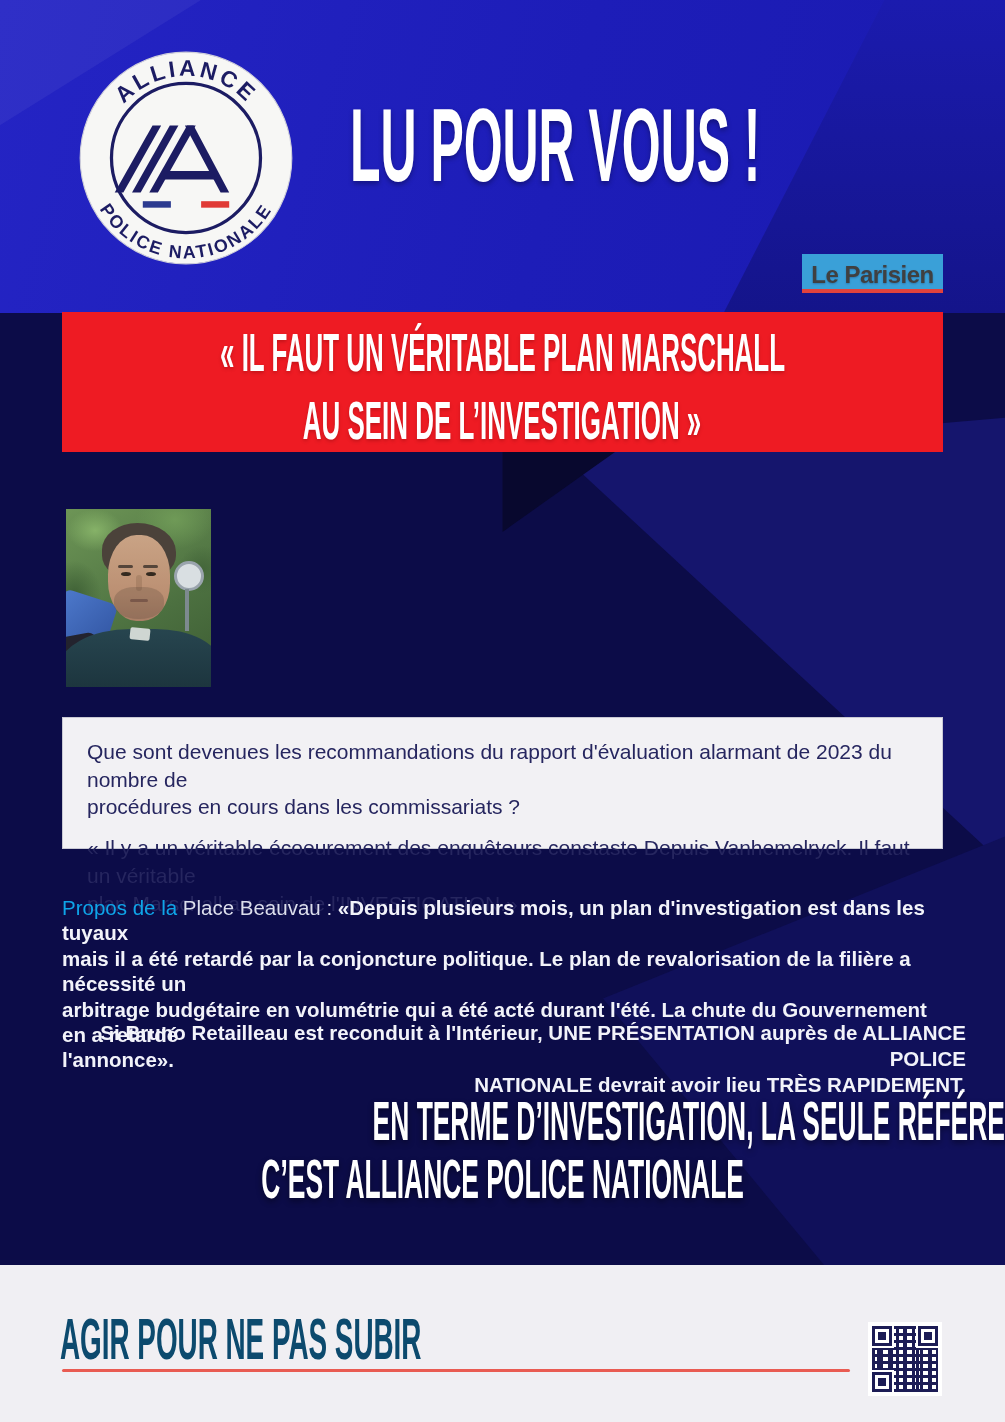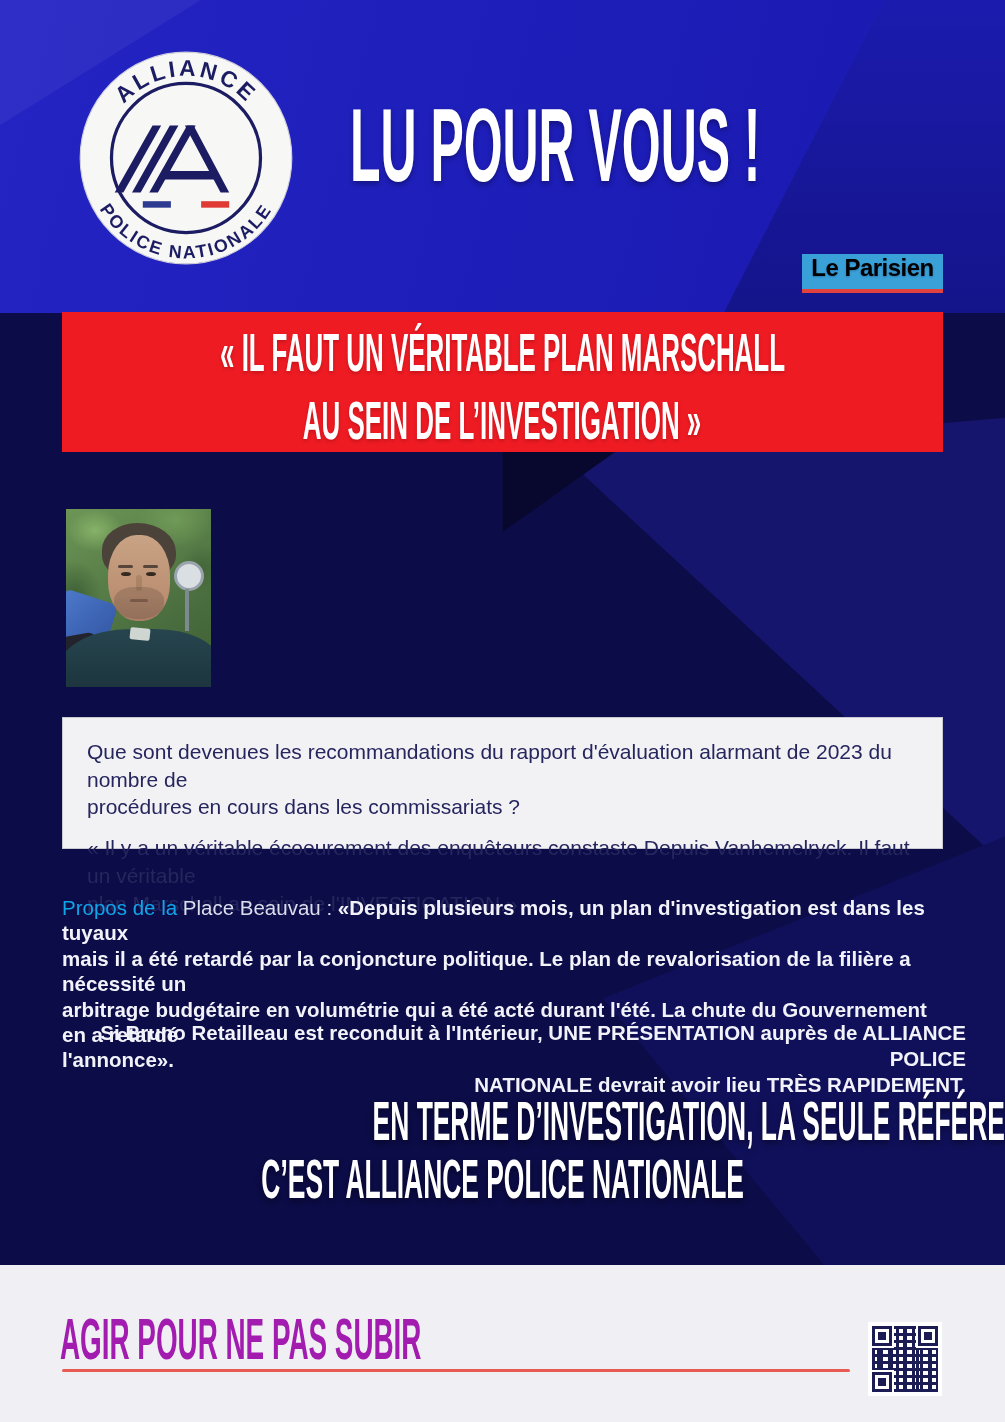--- a/index.html
+++ b/index.html
@@ -28,22 +28,22 @@
 
   
   .logo{position:absolute;left:78px;top:50px;width:216px;height:216px;}
 
   
   .main-title{position:absolute;left:350px;top:93px;color:#fff;font-size:104px;line-height:1;
     text-shadow:0 3px 8px rgba(0,0,30,.35);}
 
   
   .parisien{position:absolute;left:802px;top:254px;width:141px;height:35px;background:#3aa0d8;
-    border-bottom:4px solid #e2423d;display:flex;align-items:flex-start;justify-content:center;
-    color:#000000;font-weight:700;font-size:24px;letter-spacing:-.5px;
+    border-bottom:4px solid #e2423d;display:flex;align-items:flex-end;justify-content:center;
+    color:#404040;font-weight:700;font-size:24px;letter-spacing:-.5px;
     text-shadow:0 1px 2px rgba(0,0,60,.25);}
 
   
   .banner{position:absolute;left:62px;width:881px;background:#ee1b23;display:flex;
     align-items:center;justify-content:center;color:#fff;font-size:54px;line-height:1;
     text-shadow:0 2px 5px rgba(80,0,0,.25);}
   .banner.b1{top:312px;height:79px;}
   .banner.b2{top:388px;height:64px;}
 
   
@@ -105,21 +105,21 @@
   .retailleau{position:absolute;left:62px;top:1004px;width:888px;margin:16px;
     font-size:20.5px;line-height:1.28;color:#f2f3fa;font-weight:700;white-space:pre-line;text-align:right;}
 
   
   .closing{position:absolute;left:0;top:1092px;width:1005px;text-align:center;color:#fff;
     text-shadow:0 3px 9px rgba(0,0,10,.45);}
   .closing .line{display:block;font-size:55px;line-height:58px;}
 
   
   .footer{position:absolute;left:0;top:1265px;width:1005px;height:157px;background:#f0eff3;}
-  .slogan{position:absolute;left:60px;top:45px;color:#a21caf;font-size:58px;line-height:1;}
+  .slogan{position:absolute;left:60px;top:45px;color:#0c4a6e;font-size:58px;line-height:1;}
   .rule{position:absolute;left:62px;top:104px;width:788px;height:3px;background:#e95b52;
     border-radius:2px;}
   .date{position:absolute;left:62px;top:118px;font-size:17px;font-weight:700;color:#1d1d52;}
 
   
   .qr{position:absolute;left:868px;top:57px;width:74px;height:74px;background:#fff;
     box-sizing:border-box;padding:4px;}
   .qr-noise{position:absolute;left:4px;top:4px;right:4px;bottom:4px;
     background-image:
       repeating-linear-gradient(0deg,#1c1c55 0 3px,transparent 3px 7px),

